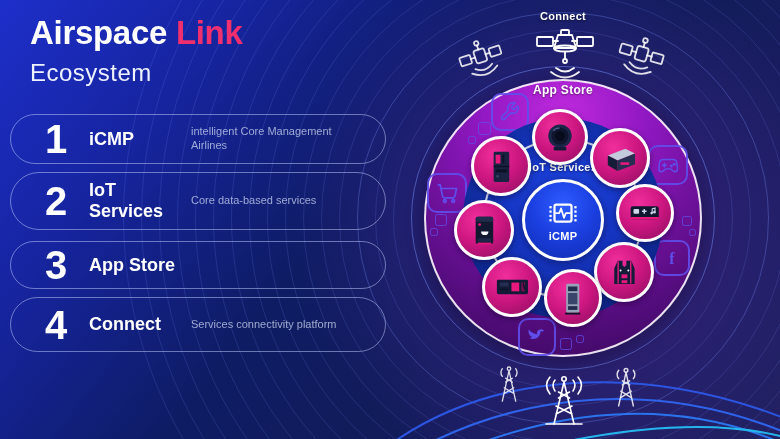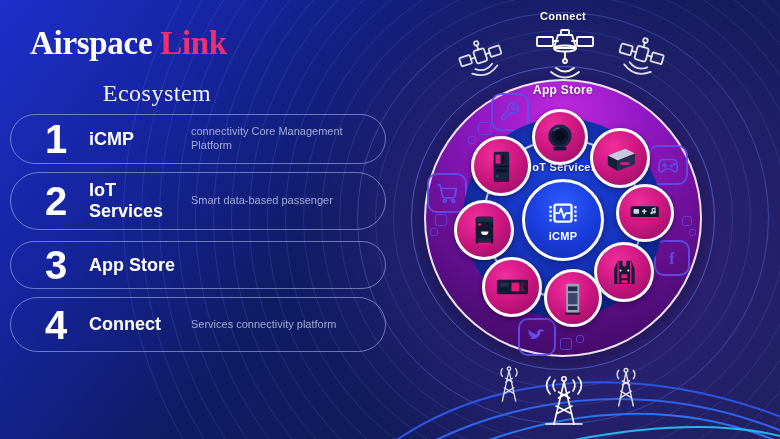--- a/index.html
+++ b/index.html
@@ -6,24 +6,24 @@
   *{box-sizing:border-box;}
   .canvas{
     position:relative;width:780px;height:439px;overflow:hidden;
     font-family:"Liberation Sans",sans-serif;color:#fff;
     background:
       radial-gradient(circle 320px at 563px 218px, rgba(122,46,172,0.38), rgba(70,40,150,0.22) 60%, rgba(0,0,0,0) 85%),
       linear-gradient(128deg,#1d2fca 0%,#16249e 22%,#0e1c64 45%,#111c5a 62%,#1b1d60 80%,#232164 100%);
   }
   .arc{position:absolute;border:1.4px solid;border-radius:50%;pointer-events:none;}
   
-  .brand{position:absolute;left:30px;top:26px;width:256px;font-family:Liberation Serif, serif;}
+  .brand{position:absolute;left:30px;top:16px;width:256px;}
   .brand h1{margin:0;font-size:33px;font-weight:800;letter-spacing:-0.3px;line-height:1.05;white-space:nowrap;}
   .brand .accent{color:#f0306e;}
-  .brand .subtitle{margin-top:19px;text-align:center;font-size:24px;font-weight:400;color:#eef1ff;padding-right:2px;letter-spacing:0.5px;}
+  .brand .subtitle{margin-top:8px;text-align:left;font-size:24px;font-weight:400;color:#eef1ff;padding-right:2px;letter-spacing:0.5px;}
   
   .row{position:absolute;left:10px;width:376px;border:1.5px solid rgba(198,210,255,0.5);
        border-radius:29px;display:flex;align-items:center;}
   .row .num{width:46px;margin-left:22px;text-align:center;font-size:40px;font-weight:700;line-height:1;}
   .row .rtitle{margin-left:10px;width:102px;font-size:18px;font-weight:700;line-height:1.15;}
   .row .rdesc{flex:1;padding-right:16px;font-size:11px;color:rgba(206,215,242,0.75);line-height:1.25;}
   
   .purple-circle{position:absolute;left:424px;top:79px;width:278px;height:278px;border-radius:50%;
       border:2px solid rgba(255,255,255,0.88);
       background:radial-gradient(circle at 50% 12%, #bf29de 0%, #9018c2 30%, #6a1096 58%, #470b6e 85%, #3c0962 100%);
@@ -89,26 +89,26 @@
       <span>Airspace</span>
       <span class="accent">Link</span>
     </h1>
     <div class="subtitle">Ecosystem</div>
   </header>
 
   <section>
     <div class="row" style="top:114px;height:50px;">
       <div class="num">1</div>
       <div class="rtitle">iCMP</div>
-      <div class="rdesc">connectivity Core Management Platform</div>
+      <div class="rdesc">intelligent Core Management Airlines</div>
     </div>
     <div class="row" style="top:172px;height:58px;">
       <div class="num">2</div>
       <div class="rtitle">IoT Services</div>
-      <div class="rdesc">Smart data-based passenger</div>
+      <div class="rdesc">Core data-based services</div>
     </div>
     <div class="row" style="top:241px;height:48px;">
       <div class="num">3</div>
       <div class="rtitle">App Store</div>
     </div>
     <div class="row" style="top:297px;height:55px;">
       <div class="num">4</div>
       <div class="rtitle">Connect</div>
       <div class="rdesc">Services connectivity platform</div>
     </div>

